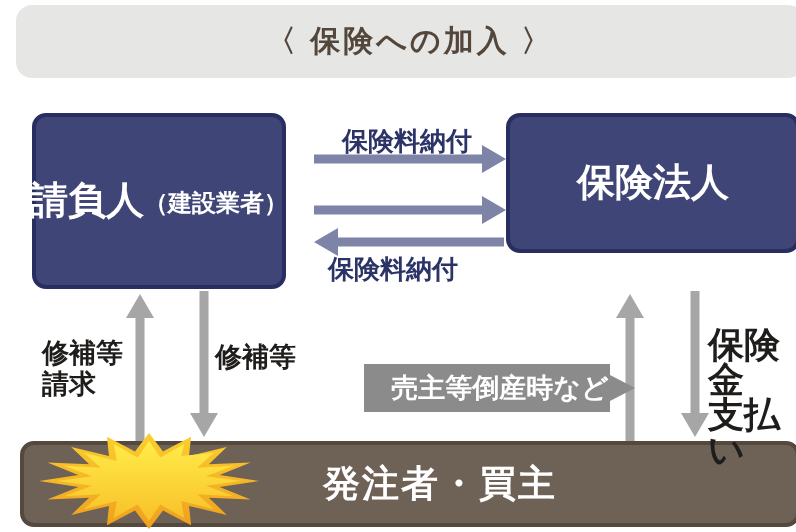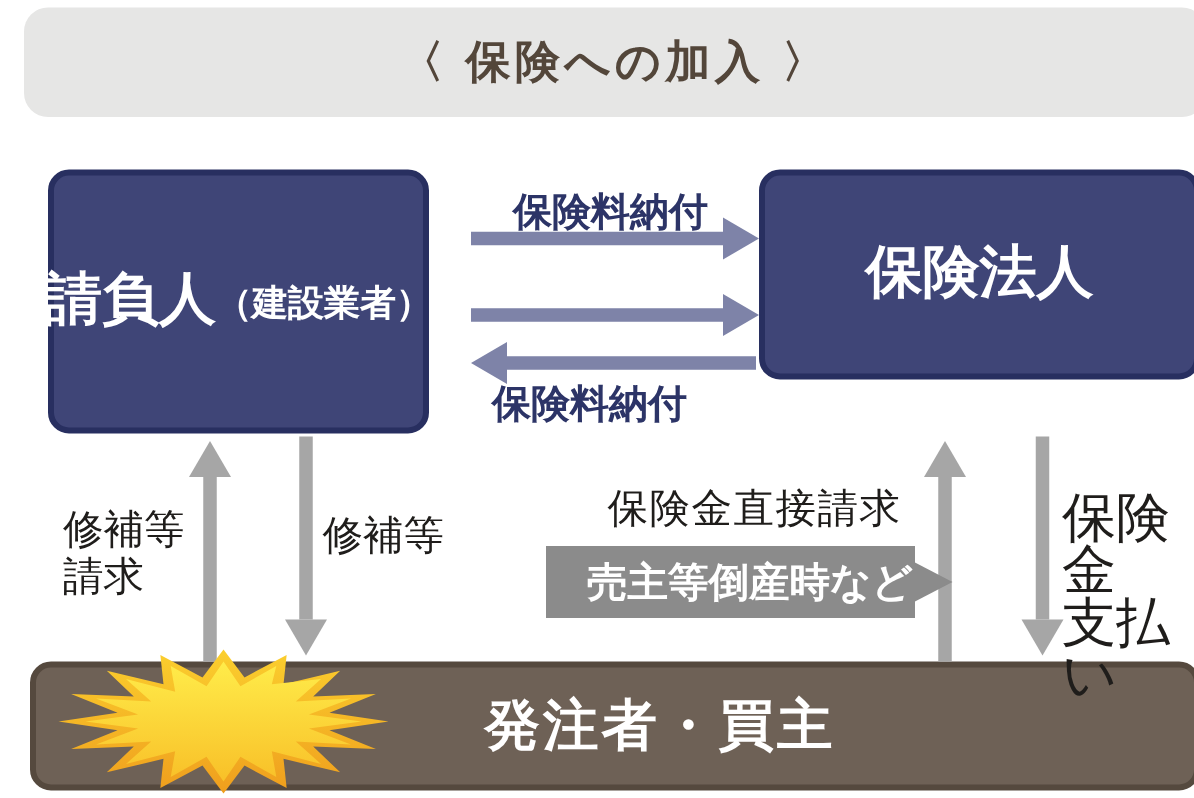--- a/index.html
+++ b/index.html
@@ -45,21 +45,21 @@
     padding-left: 60px;
     z-index: 2;
   }
   .bottom-label { color: #ffffff; font-size: 37px; font-weight: 700; letter-spacing: 2px; }
   svg.layer {
     position: absolute; left: 0; top: 0; width: 796px; height: 532px;
     z-index: 5; pointer-events: none;
   }
   .lbl { position: absolute; z-index: 6; white-space: pre-line; }
   .lbl-navy { color: #2c3467; font-size: 26px; font-weight: 700; }
-  .lbl-black { color: #1f1d1b; font-size: 27px; font-weight: 400; }
+  .lbl-black { color: #1f1d1b; font-size: 27px; font-weight: 700; }
   .lbl-premium { left: 330px; top: 124px; }
   .lbl-claim { left: 316px; top: 176px; }
   .lbl-payout-seller { left: 316px; top: 252px; }
   .lbl-repair-request { left: 30px; top: 338px; line-height: 31px; }
   .lbl-repair { left: 203px; top: 339px; }
   .lbl-direct-claim { left: 393px; top: 321px; letter-spacing: 1px; }
   .lbl-payout-buyer { left: 696px; top: 327px; font-size: 36px; line-height: 35px; }
   .tag {
     position: absolute; left: 352px; top: 364px;
     width: 246px; height: 48px;
@@ -139,21 +139,20 @@
 
     <polygon fill="url(#starOuter)" points="247,481 207.6,486.9 238.6,499.4 196.8,497.7 214.8,514.9 177,505.9 179.1,525.3 151,510.4 137,529 123,510.4 94.9,525.3 97,505.9 59.2,514.9 77.2,497.7 35.4,499.4 66.4,486.9 27,481 66.4,475.1 35.4,462.6 77.2,464.3 59.2,447.1 97,456.1 94.9,436.7 123,451.6 137,433 151,451.6 179.1,436.7 177,456.1 214.8,447.1 196.8,464.3 238.6,462.6 207.6,475.1"></polygon>
     <polygon fill="url(#starInner)" points="229,481 193.9,485.7 222,496.3 185.2,494.3 202,509.3 169.2,500.9 172.2,518 148.3,504.5 137,521 125.7,504.5 101.8,518 104.8,500.9 72,509.3 88.8,494.3 52,496.3 80.1,485.7 45,481 80.1,476.3 52,465.7 88.8,467.7 72,452.7 104.8,461.1 101.8,444 125.7,457.5 137,441 148.3,457.5 172.2,444 169.2,456.1 202,452.7 185.2,467.7 222,465.7 193.9,476.3"></polygon>
   </svg>
 
   <div class="lbl lbl-navy lbl-premium">保険料納付</div>
   <div class="lbl lbl-navy lbl-payout-seller">保険料納付</div>
   <div class="lbl lbl-black lbl-repair-request">修補等
 請求</div>
   <div class="lbl lbl-black lbl-repair">修補等</div>
-  <div class="lbl lbl-black lbl-direct-claim">保険金直接請求</div>
   <div class="lbl lbl-black lbl-payout-buyer">保険金
 支払い</div>
 
   <div class="tag">
     <span class="tag-text">売主等倒産時など</span>
     <span class="tag-pointer"></span>
   </div>
 
 
 </div>

